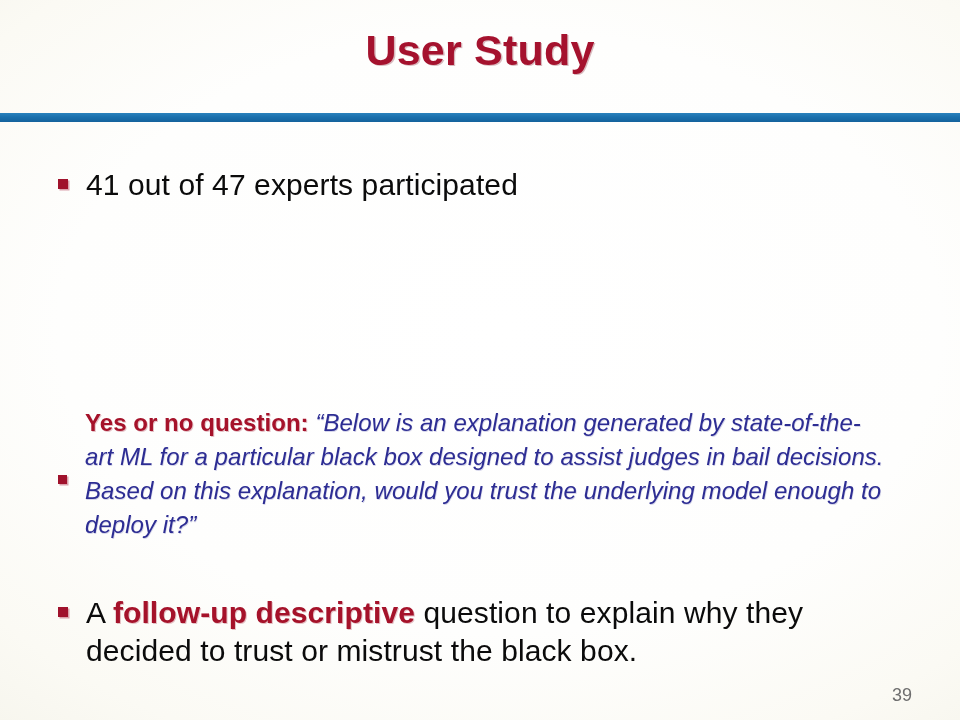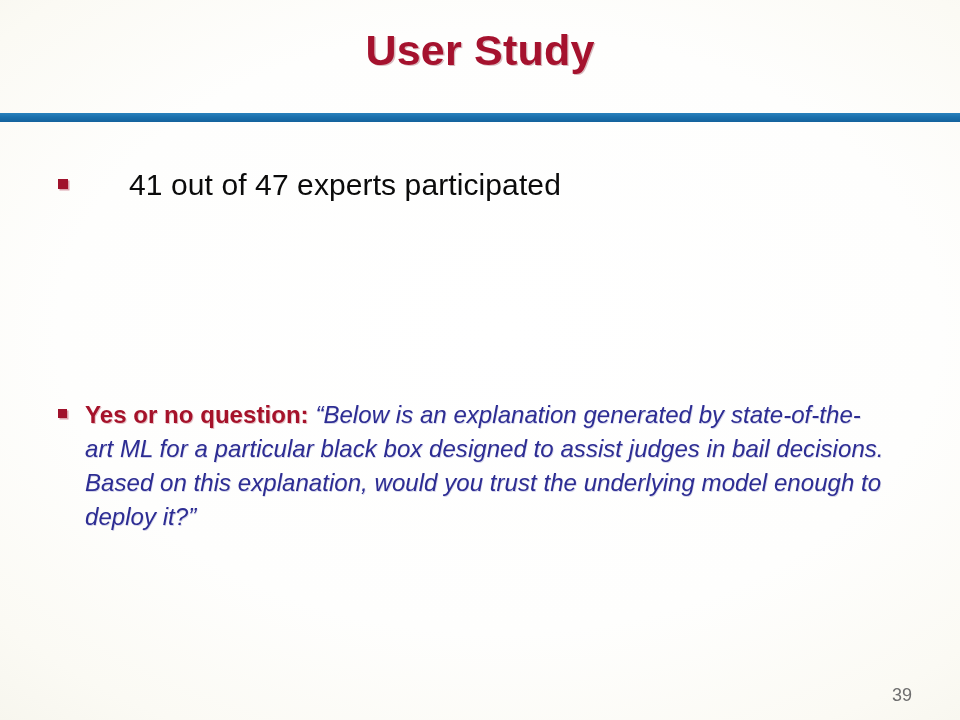--- a/index.html
+++ b/index.html
@@ -100,23 +100,23 @@
     line-height: 34px;
     letter-spacing: 0.05px;
   }
   .level-quote .bullet-marker {
     width: 9px;
     height: 9px;
     margin-top: 11px;
   }
 
   
-  #row-1 { top: 44px;  width: 830px; gap: 43px; }
+  #row-1 { top: 44px;  width: 830px; }
   #row-2 { top: 144px; width: 820px; }
-  #row-3 { top: 276px; width: 830px; }
+  #row-3 { top: 284px; width: 830px; align-items: center; }
   #row-4 { top: 472px; width: 820px; }
 
   
   .em-red {
     font-weight: bold;
     color: #a5122a;
     text-shadow: 1px 1px 0 rgba(190, 100, 115, 0.40);
   }
   .quote-blue {
     font-style: italic;
@@ -151,18 +151,22 @@
       <span class="bullet-marker"></span>
       <span class="bullet-text">41 out of 47 experts participated</span>
     </div>
 
 
     <div class="bullet-row level-quote" id="row-3">
       <span class="bullet-marker"></span>
       <span class="bullet-text"><span class="em-red">Yes or no question:</span> <span class="quote-blue">“Below is an explanation generated by state-of-the-art ML for a particular black box designed to assist judges in bail decisions. Based on this explanation, would you trust the underlying model enough to deploy it?”</span></span>
     </div>
 
+    <div class="bullet-row level-main" id="row-4">
+      <span class="bullet-marker"></span>
+      <span class="bullet-text"><span>A </span><span class="em-red">follow-up descriptive</span><span> question to explain why they decided to trust or mistrust the black box.</span></span>
+    </div>
 
   </div>
 
   <div class="page-number">39</div>
 
 </div>
 
 </body></html>

